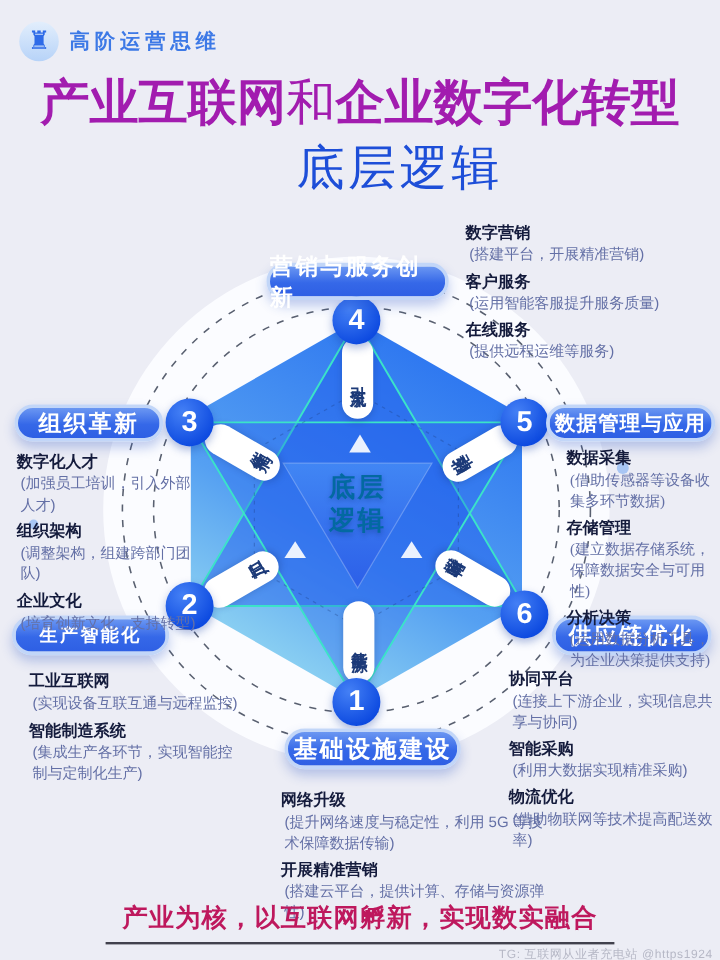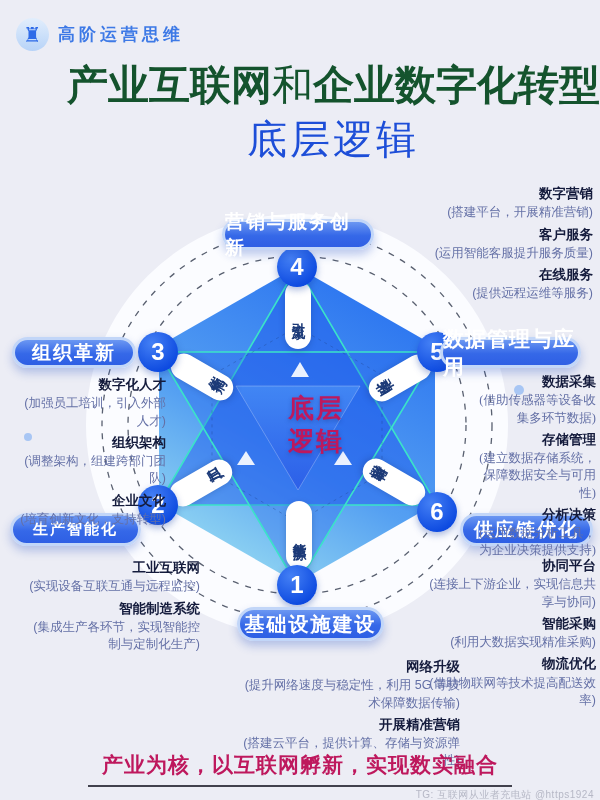--- a/index.html
+++ b/index.html
@@ -4,21 +4,21 @@
 <style>
   html,body{margin:0;padding:0;}
   .page{position:relative;width:600px;height:800px;background:#ECEDF5;overflow:hidden;
         font-family:"Liberation Sans","DejaVu Sans",sans-serif;}
   
   .brand{position:absolute;left:16px;top:18px;display:flex;align-items:center;gap:9px;}
   .brand-icon{width:33px;height:33px;border-radius:50%;background:linear-gradient(180deg,#e2eefc,#b7d3f8);
       display:flex;align-items:center;justify-content:center;font-size:21px;color:#2e6be8;}
   .brand-name{color:#3d79e6;font-weight:800;font-size:17px;letter-spacing:4px;}
   
-  .title{position:absolute;top:58px;width:100%;text-align:right;color:#14532d;
+  .title{position:absolute;top:58px;width:100%;text-align:center;color:#a21caf;
          font-size:41px;font-weight:900;letter-spacing:0px;white-space:nowrap;}
   .title .light{font-weight:400;}
   .subtitle{position:absolute;top:112px;width:100%;text-align:center;font-size:40px;font-weight:500;
          color:#1d4ed8;letter-spacing:3px;padding-left:33px;}
   
   .diagram-svg{position:absolute;left:0;top:0;}
   
   .node{position:absolute;width:40px;height:40px;border-radius:50%;
         background:radial-gradient(circle at 35% 28%,#4480f5,#0d4ae0 75%);
         color:#fff;font-weight:800;font-size:24px;display:flex;align-items:center;justify-content:center;
@@ -26,25 +26,25 @@
   
   .spill{position:absolute;display:flex;align-items:center;justify-content:center;color:#fff;font-weight:700;
         border-radius:999px;background:linear-gradient(180deg,#6b97f2 0%,#3568e8 55%,#2e5fe4 100%);
         border:3px solid #c2d6f8;box-shadow:0 5px 10px rgba(47,86,196,.30);letter-spacing:2px;box-sizing:border-box;}
   
   .mpill{position:absolute;width:26px;height:68px;background:#ffffff;border-radius:14px;
         display:flex;align-items:center;justify-content:center;
         writing-mode:vertical-rl;text-orientation:upright;
         font-weight:700;font-size:13.5px;color:#1c3a78;letter-spacing:2px;
         box-shadow:0 2px 6px rgba(20,50,120,.28);}
-  .center-label{position:absolute;left:252px;top:392px;width:92px;text-align:right;color:#be185d;
-        font-size:26px;font-weight:800;line-height:1.25;letter-spacing:2px;
+  .center-label{position:absolute;left:252px;top:392px;width:92px;text-align:center;color:#0369a1;
+        font-size:22px;font-weight:800;line-height:1.25;letter-spacing:2px;
         text-shadow:0 2px 4px rgba(10,40,120,.35);}
   
-  .block{position:absolute;text-align:right;}
+  .block{position:absolute;}
   .item-name{font-size:13.5px;font-weight:800;color:#141b3c;line-height:1.5;}
   .item-desc{font-size:12.5px;color:#6470a6;line-height:1.38;margin:0 0 3px 0;padding-left:3px;}
   
   .slogan{position:absolute;top:751px;width:100%;text-align:center;font-size:21px;font-weight:800;
         color:#be185d;letter-spacing:1px;}
   .slogan-line{position:absolute;left:88px;top:785px;width:424px;border-top:2px solid #41414d;}
   .watermark{position:absolute;right:6px;top:788px;font-size:10px;color:#b6b8c6;letter-spacing:.5px;}
 </style>
 </head>
 <body>
@@ -101,21 +101,21 @@
 
   <div class="node" style="left:277px;top:247px;">4</div>
   <div class="node" style="left:138px;top:332px;">3</div>
   <div class="node" style="left:417px;top:332px;">5</div>
   <div class="node" style="left:138px;top:485px;">2</div>
   <div class="node" style="left:417px;top:492px;">6</div>
   <div class="node" style="left:277px;top:565px;">1</div>
 
   <div class="spill" style="left:222px;top:219px;width:152px;height:31px;font-size:19px;">营销与服务创新</div>
   <div class="spill" style="left:12px;top:337px;width:124px;height:31px;font-size:19px;">组织革新</div>
-  <div class="spill" style="left:440px;top:337px;width:141px;height:31px;font-size:21px;letter-spacing:1px;">数据管理与应用</div>
+  <div class="spill" style="left:455px;top:337px;width:141px;height:31px;font-size:17px;letter-spacing:1px;">数据管理与应用</div>
   <div class="spill" style="left:10px;top:513px;width:131px;height:33px;font-size:15px;">生产智能化</div>
   <div class="spill" style="left:460px;top:513px;width:133px;height:33px;font-size:19px;">供应链优化</div>
   <div class="spill" style="left:237px;top:607px;width:147px;height:34px;font-size:20px;">基础设施建设</div>
 
   <div class="block" style="left:388px;top:184px;width:205px;">
     <div class="item-name">数字营销</div>
     <div class="item-desc">(搭建平台，开展精准营销)</div>
     <div class="item-name">客户服务</div>
     <div class="item-desc">(运用智能客服提升服务质量)</div>
     <div class="item-name">在线服务</div>

